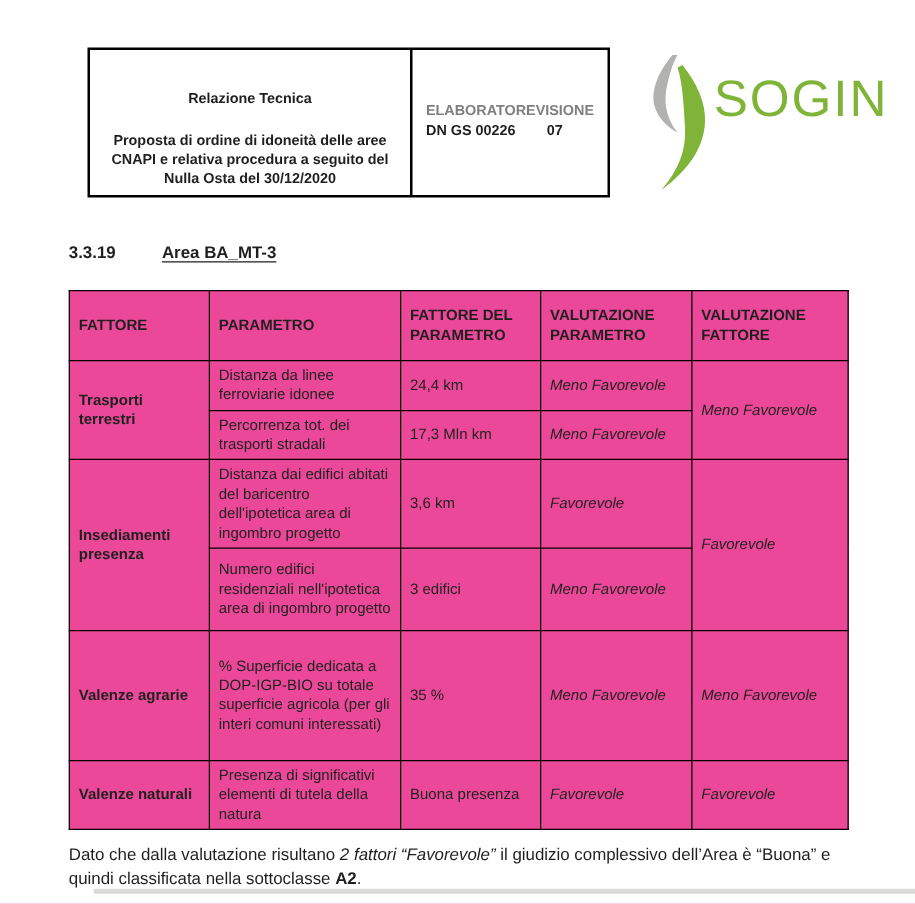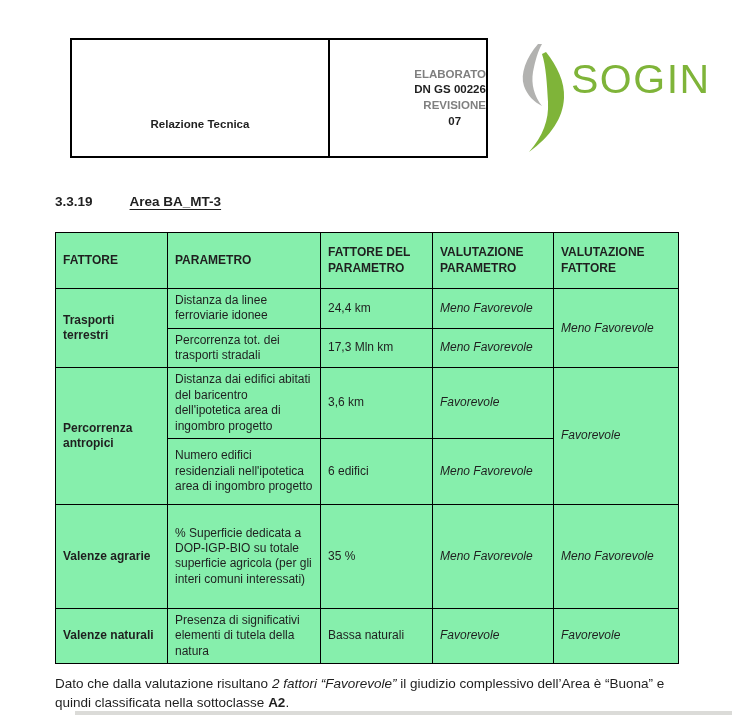--- a/index.html
+++ b/index.html
@@ -14,21 +14,21 @@
     border:2px solid #000; box-sizing:border-box; display:flex; background:#fff;
   }
   .header-left {
     width:258px; border-right:2px solid #000; box-sizing:border-box;
     display:flex; flex-direction:column; align-items:center; justify-content:flex-end;
     text-align:center; padding:8px 3px 5px;
   }
   .header-title { font-weight:bold; font-size:11.5px; margin-bottom:21px; }
   .header-subtitle { font-weight:bold; font-size:11.5px; line-height:1.3; width:248px; }
   .header-right {
-    flex:1; display:flex; flex-direction:column; align-items:flex-end; justify-content:center;
+    flex:1; display:flex; flex-direction:row; align-items:center; justify-content:center;
     text-align:center; font-weight:bold; font-size:11.5px; line-height:1.35;
   }
   .hr-group + .hr-group { }
   .label-gray { color:#7f7f7f; }
 
   
   .logo { position:absolute; left:513px; top:40px; width:230px; height:120px; }
   .logo svg { position:absolute; left:0; top:2px; }
   .logo-text {
     position:absolute; left:58px; top:16px;
@@ -36,21 +36,21 @@
   }
 
   
   .section-heading { position:absolute; left:55px; top:194px; font-size:13.5px; font-weight:bold; }
   .section-number { display:inline-block; }
   .section-title { display:inline-block; margin-left:37px; text-decoration:underline; text-underline-offset:3px; }
 
   
   table.eval {
     position:absolute; left:55px; top:232px; width:623px;
-    border-collapse:collapse; table-layout:fixed; background:#86efac;
+    border-collapse:collapse; table-layout:fixed; background:#ec4899;
   }
   table.eval th, table.eval td {
     border:1.5px solid #000; padding:4px 7px; font-size:12px; line-height:1.28;
     vertical-align:middle; text-align:left; overflow:hidden;
   }
   table.eval thead tr { height:56px; }
   table.eval th { font-weight:bold; }
   td.factor { font-weight:bold;margin-left:36px; }
   td.param-val, td.factor-val { font-style:italic; padding-right:40px; }
   td.measure { padding-right:20px;margin-left:19px; }
@@ -68,20 +68,21 @@
     position:absolute; left:75px; top:711px; width:657px; height:4px;
     background:#dbdbd8;
   }
 </style>
 </head>
 <body>
 
 <div class="header-box">
   <div class="header-left">
     <div class="header-title">Relazione Tecnica</div>
+    <div class="header-subtitle">Proposta di ordine di idoneità delle aree CNAPI e relativa procedura a seguito del Nulla Osta del 30/12/2020</div>
   </div>
   <div class="header-right">
     <div class="hr-group">
       <div class="label-gray">ELABORATO</div>
       <div>DN GS 00226</div>
     </div>
     <div class="hr-group">
       <div class="label-gray">REVISIONE</div>
       <div>07</div>
     </div>
@@ -124,42 +125,42 @@
         <td class="measure">24,4 km</td>
         <td class="param-val">Meno Favorevole</td>
         <td class="factor-val" rowspan="2">Meno Favorevole</td>
       </tr>
       <tr style="height: 37px;">
         <td class="param">Percorrenza tot. dei trasporti stradali</td>
         <td class="measure">17,3 Mln km</td>
         <td class="param-val">Meno Favorevole</td>
       </tr>
       <tr style="height: 66px;">
-        <td class="factor" rowspan="2">Percorrenza antropici</td>
+        <td class="factor" rowspan="2">Insediamenti presenza</td>
         <td class="param">Distanza dai edifici abitati del baricentro dell'ipotetica area di ingombro progetto</td>
         <td class="measure">3,6 km</td>
         <td class="param-val">Favorevole</td>
         <td class="factor-val" rowspan="2">Favorevole</td>
       </tr>
       <tr style="height: 66px;">
         <td class="param">Numero edifici residenziali nell'ipotetica area di ingombro progetto</td>
-        <td class="measure">6 edifici</td>
+        <td class="measure">3 edifici</td>
         <td class="param-val">Meno Favorevole</td>
       </tr>
       <tr style="height: 104px;">
         <td class="factor">Valenze agrarie</td>
         <td class="param">% Superficie dedicata a DOP-IGP-BIO su totale superficie agricola (per gli interi comuni interessati)</td>
         <td class="measure">35 %</td>
         <td class="param-val">Meno Favorevole</td>
         <td class="factor-val">Meno Favorevole</td>
       </tr>
       <tr style="height: 54px;">
         <td class="factor">Valenze naturali</td>
         <td class="param">Presenza di significativi elementi di tutela della natura</td>
-        <td class="measure">Bassa naturali</td>
+        <td class="measure">Buona presenza</td>
         <td class="param-val">Favorevole</td>
         <td class="factor-val">Favorevole</td>
       </tr>
     </tbody>
 </table>
 
 <p class="conclusion"><span>Dato che dalla valutazione risultano </span><span class="it">2 fattori “Favorevole”</span><span> il giudizio complessivo dell’Area è “Buona” e quindi classificata nella sottoclasse </span><span class="b">A2</span><span>.</span></p>
 
 <div class="bottom-divider"></div>
 

